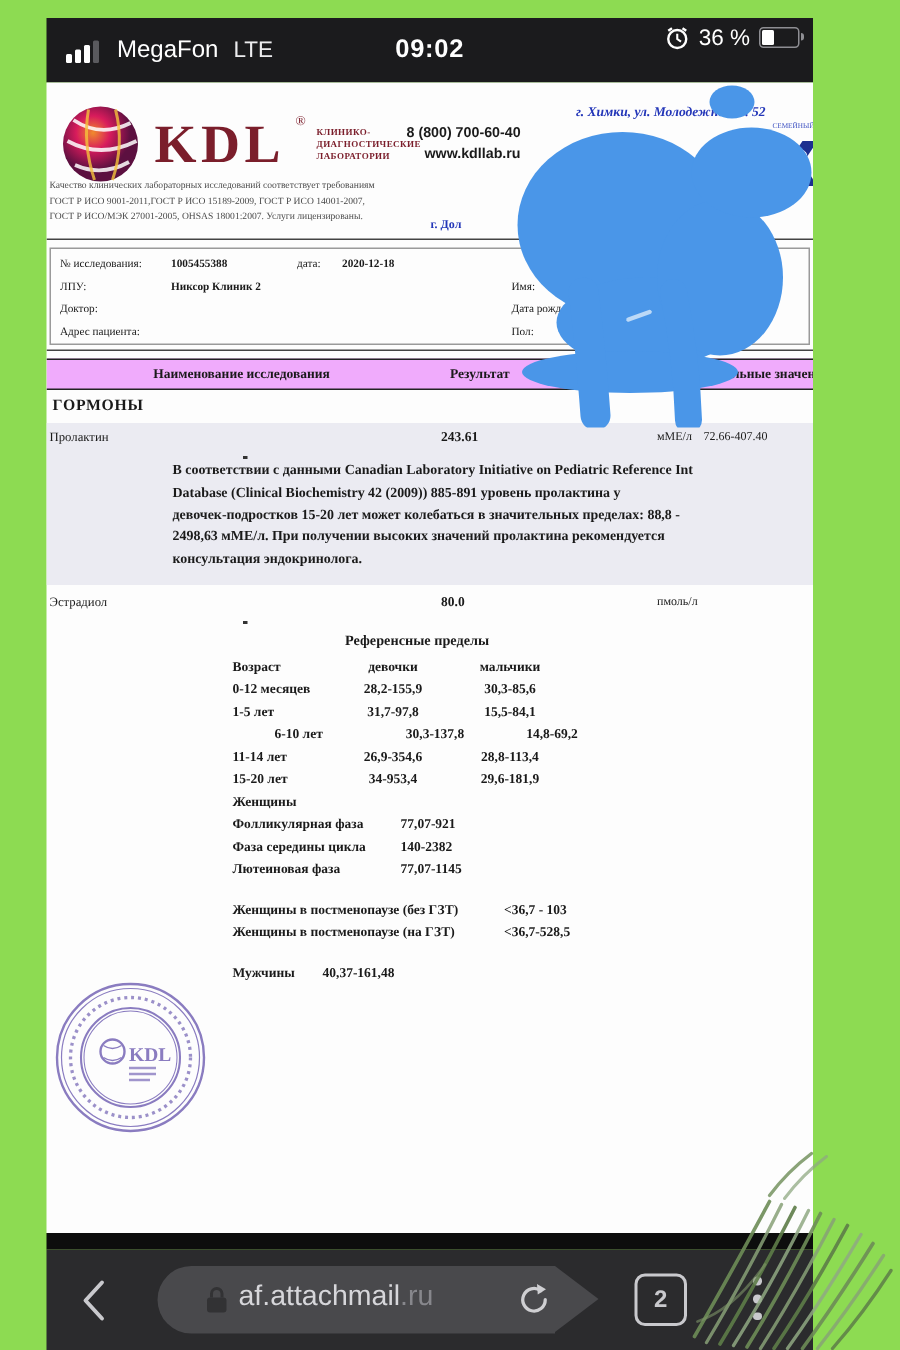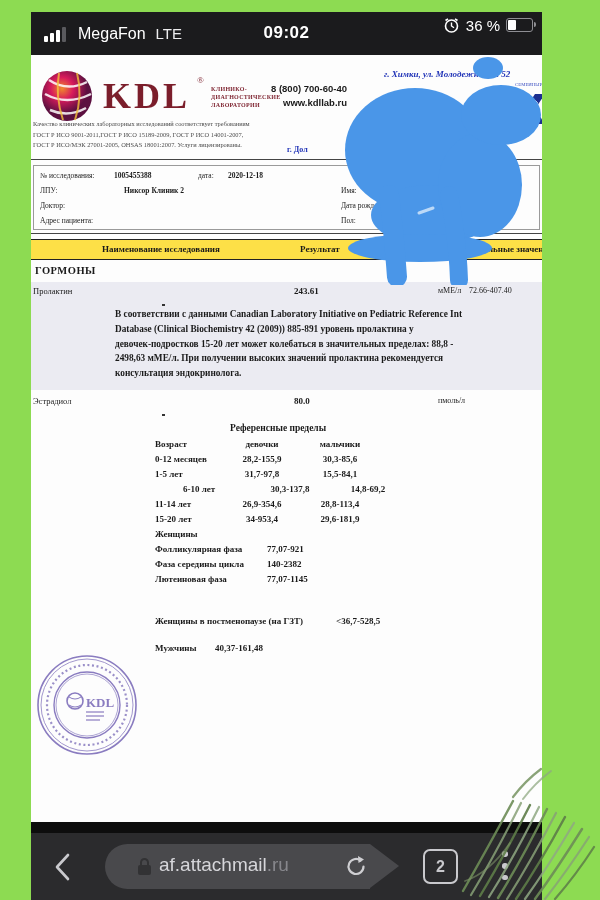--- a/index.html
+++ b/index.html
@@ -19,21 +19,21 @@
   .battery .fill{position:absolute;left:1px;top:1px;bottom:1px;width:8px;background:#fff;border-radius:1px;}
   .battery .tip{position:absolute;right:-4px;top:3px;width:2px;height:5px;background:#8e8e93;border-radius:0 2px 2px 0;}
   
   #doc{position:absolute;left:31px;top:55px;width:511px;height:767px;background:#fdfdfd;overflow:hidden;
        font-family:"Liberation Serif",serif;color:#1a1a1a;}
   .maroon{color:#7b1e2b;}
   .blue{color:#2336b8;}
   .b{font-weight:bold;}
   .rule{position:absolute;left:0;width:511px;border-top:1.5px solid #444;height:0;}
   #infobox{position:absolute;left:2px;top:110px;width:505px;height:63px;border:1px solid #9a9a9a;font-size:7.5px;}
-  #thead{position:absolute;left:0;top:184px;width:511px;height:19px;background:#fde047;
+  #thead{position:absolute;left:0;top:184px;width:511px;height:19px;background:#f0abfc;
          border-top:1.5px solid #222;border-bottom:1.5px solid #222;font-size:9px;}
   #band{position:absolute;left:0;top:227px;width:511px;height:108px;background:#ebebf2;}
   .agecol1{display:inline-block;width:70px;}
   .agecol2{display:inline-block;width:74px;text-align:center;}
   .agecol3{display:inline-block;width:82px;text-align:center;}
   .wlabel{display:inline-block;width:112px;}
   .plabel{display:inline-block;width:181px;}
   .refline{position:absolute;left:124px;font-size:9px;font-weight:bold;white-space:nowrap;}
   
   #pagegap{position:absolute;left:31px;top:822px;width:511px;height:11px;background:#0d0d0d;}
@@ -122,21 +122,21 @@
     <span class="abs blue b" style="left:256px;top:62px;font-size:8px;margin-top:28px;">г. Дол</span>
 
     <div class="rule" style="top:104px;"></div>
 
     <div id="infobox">
       <span class="abs" style="left:6px;top:5px;">№ исследования:</span>
       <span class="abs b" style="left:80px;top:5px;">1005455388</span>
       <span class="abs" style="left:164px;top:5px;">дата:</span>
       <span class="abs b" style="left:194px;top:5px;">2020-12-18</span>
       <span class="abs" style="left:6px;top:20px;">ЛПУ:</span>
-      <span class="abs b" style="left:90px;top:20px;">Никсор Клиник 2</span>
+      <span class="abs b" style="left:80px;top:20px;">Никсор Клиник 2</span>
       <span class="abs" style="left:307px;top:20px;">Имя:</span>
       <span class="abs" style="left:6px;top:35px;">Доктор:</span>
       <span class="abs" style="left:307px;top:35px;">Дата рождения:</span>
       <span class="abs" style="left:6px;top:50px;">Адрес пациента:</span>
       <span class="abs" style="left:307px;top:50px;">Пол:</span>
     </div>
 
     <div class="rule" style="top:178px;border-top-width:1px;"></div>
 
     <div id="thead">
@@ -192,20 +192,23 @@
       <span>Женщины</span>
     </div>
     <div class="refline" style="top:489px;">
       <span class="wlabel">Фолликулярная фаза</span><span>77,07-921</span>
     </div>
     <div class="refline" style="top:504px;">
       <span class="wlabel">Фаза середины цикла</span><span>140-2382</span>
     </div>
     <div class="refline" style="top:519px;">
       <span class="wlabel">Лютеиновая фаза</span><span>77,07-1145</span>
+    </div>
+    <div class="refline" style="top:546px;">
+      <span class="plabel">Женщины в постменопаузе (без ГЗТ)</span><span>&lt;36,7 - 103</span>
     </div>
     <div class="refline" style="top:561px;">
       <span class="plabel">Женщины в постменопаузе (на ГЗТ)</span><span>&lt;36,7-528,5</span>
     </div>
     <div class="refline" style="top:588px;">
       <span style="display:inline-block;width:60px;">Мужчины</span><span>40,37-161,48</span>
     </div>
 
     <svg class="abs" style="left:4px;top:598px;" width="104" height="104" viewBox="0 0 104 104">
       <circle cx="52" cy="52" r="49" fill="none" stroke="#8a7cc0" stroke-width="1.6"></circle>

